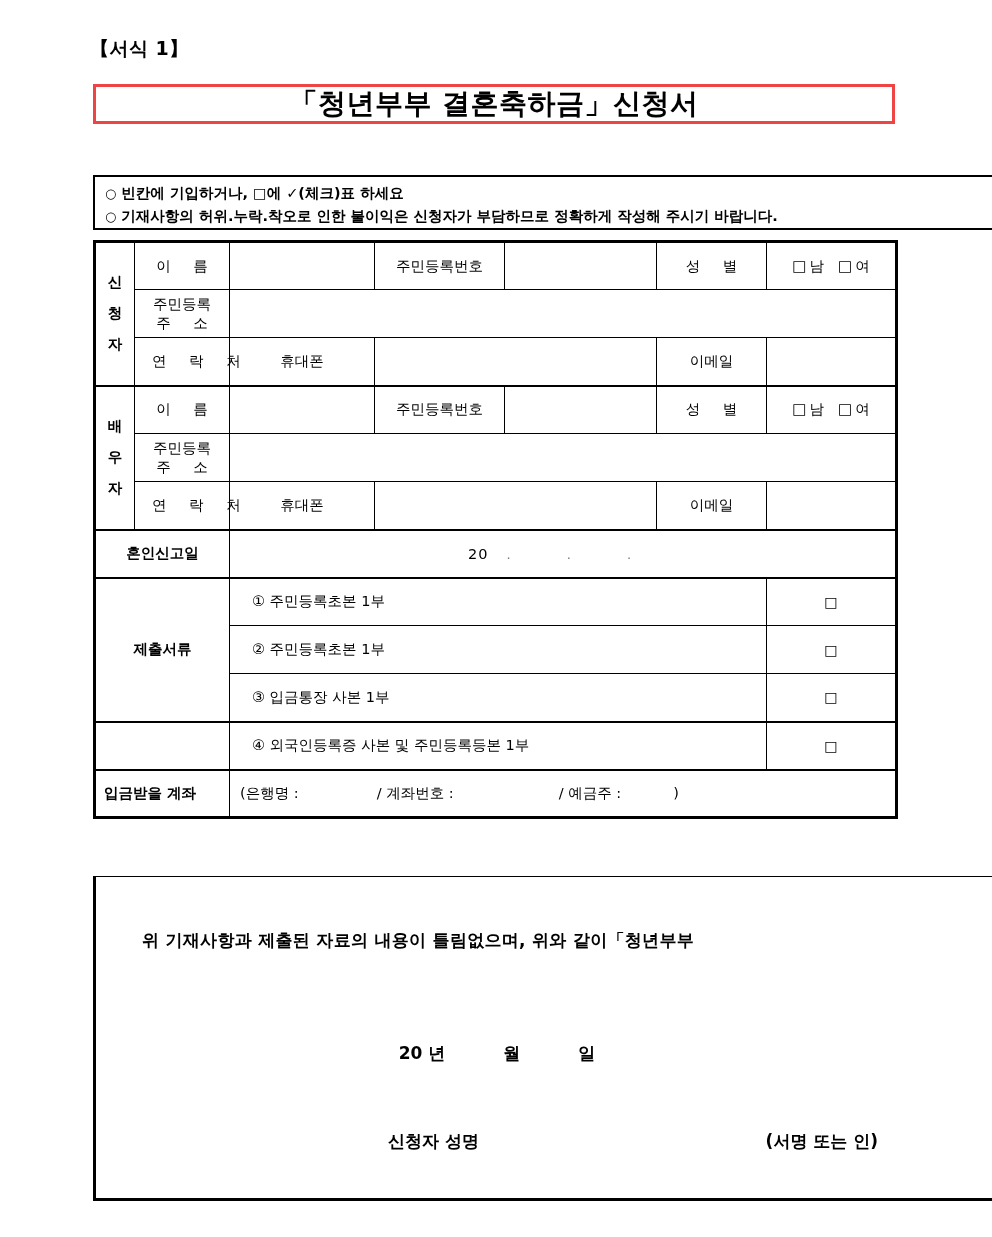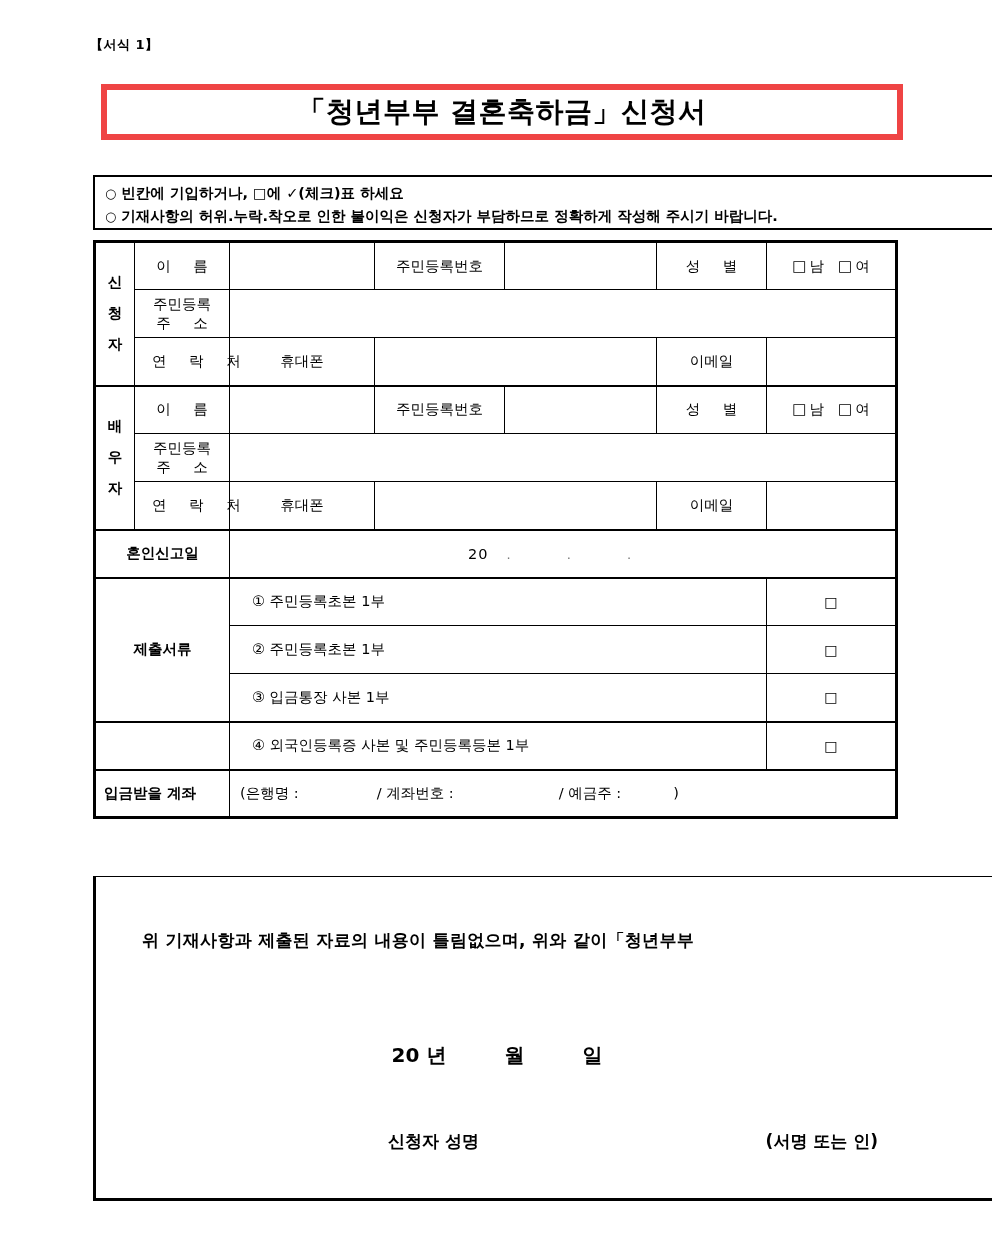--- a/index.html
+++ b/index.html
@@ -21,38 +21,37 @@
     left: 0; top: 0;
     width: 992px;
     height: 1237px;
   }
 
   
   .form-tag {
     position: absolute;
     left: 90px;
     top: 36px;
-    font-size: 13px;
+    font-size: 19px;
     font-weight: bold;
     letter-spacing: 0.5px;
   }
 
   
   .title-box {
     position: absolute;
     left: 93px;
     top: 84px;
     width: 802px;
-    height: 56px;
-    border: 6px solid #ef4444;
+    height: 40px;
+    border: 3px solid #ef4444;
     box-sizing: border-box;
     display: flex;
     align-items: center;
     justify-content: center;
-    margin-left: 8px;
   }
   .title-text {
     font-size: 28px;
     font-weight: bold;
     letter-spacing: 0.5px;
     white-space: nowrap;
   }
 
   
   .instr-box {
@@ -202,21 +201,21 @@
     letter-spacing: 0.3px;
   }
   .decl-p1 .l1 { display: block; text-indent: 18px; }
   .decl-p1 .l2 { display: block; }
   .decl-date {
     position: absolute;
     left: 0;
     top: 165px;
     width: 802px;
     text-align: center;
-    font-size: 20px;
+    font-size: 17px;
     font-weight: bold;
   }
   .decl-date .yy { margin-right: 58px; }
   .decl-date .mm { margin-right: 58px; }
   .sign-row {
     position: absolute;
     left: 0;
     top: 253px;
     width: 802px;
     font-size: 17px;

